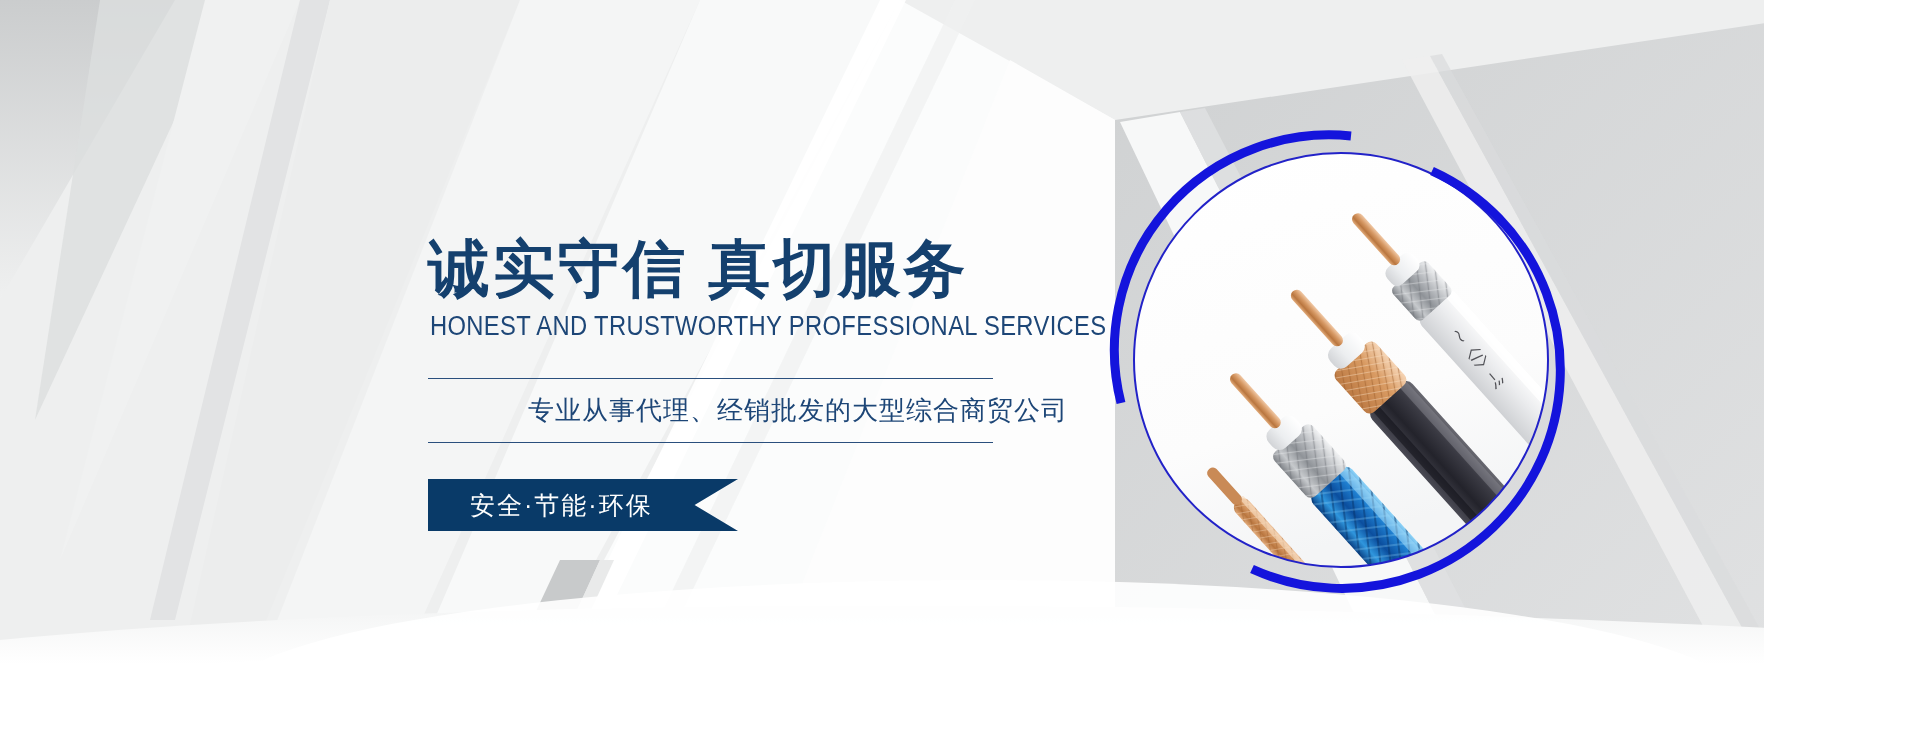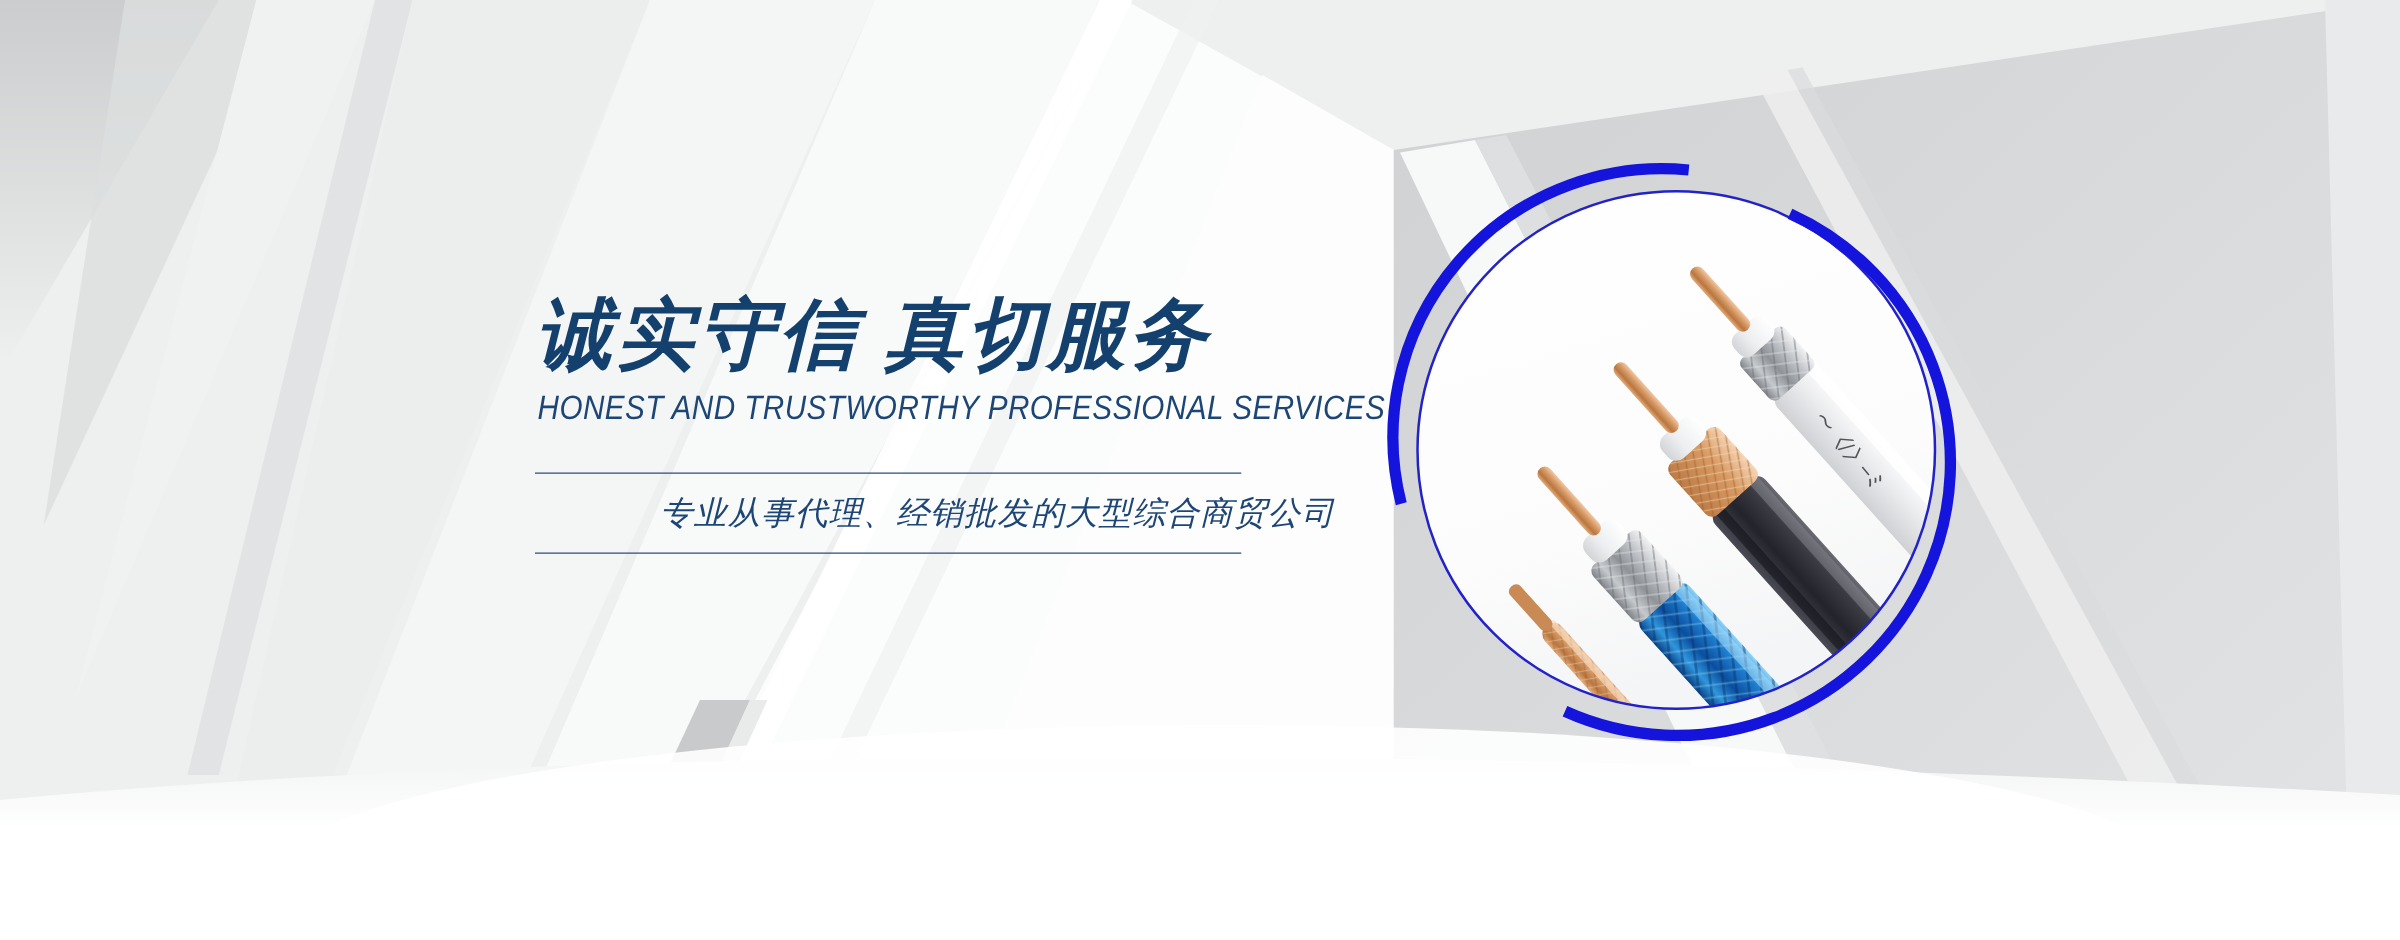--- a/index.html
+++ b/index.html
@@ -3,26 +3,25 @@
 <meta charset="utf-8">
 <title>Banner</title>
 <style>
   html, body {
     margin: 0;
     padding: 0;
     background: #ffffff;
   }
   #banner {
     position: relative;
-    width: 1920px;
+    width: 1764px;
     height: 752px;
     overflow: hidden;
     font-family: "Liberation Sans", "DejaVu Sans", sans-serif;
     background: linear-gradient(155deg, #e9ebec 0%, #eeeff0 22%, #f4f5f5 45%, #f7f8f8 62%, #fbfbfb 80%, #ffffff 100%);
-    font-style: italic;
   }
 
   
   .bg-layer { position: absolute; inset: 0; overflow: hidden; }
   .bg-layer svg { display: block; width: 1920px; height: 752px; }
 
   
   .text-block {
     position: absolute;
     left: 428px;
@@ -182,20 +181,21 @@
 
     <div class="subhead-en">HONEST AND TRUSTWORTHY PROFESSIONAL SERVICES</div>
 
     <div class="rule rule-top"></div>
 
     <div class="subhead-cn">专业从事代理、经销批发的大型综合商贸公司</div>
 
     <div class="rule rule-bottom"></div>
   </div>
 
+  <div class="ribbon">安全·节能·环保</div>
 
   <div class="medallion">
 
     <div class="photo-clip">
       <svg viewBox="0 0 414 414" preserveAspectRatio="none" aria-hidden="true">
         <defs>
           <linearGradient id="bgPhoto" x1="0" y1="0" x2="0.3" y2="1">
             <stop offset="0%" stop-color="#ffffff"></stop>
             <stop offset="70%" stop-color="#fcfcfc"></stop>
             <stop offset="100%" stop-color="#f4f5f6"></stop>

